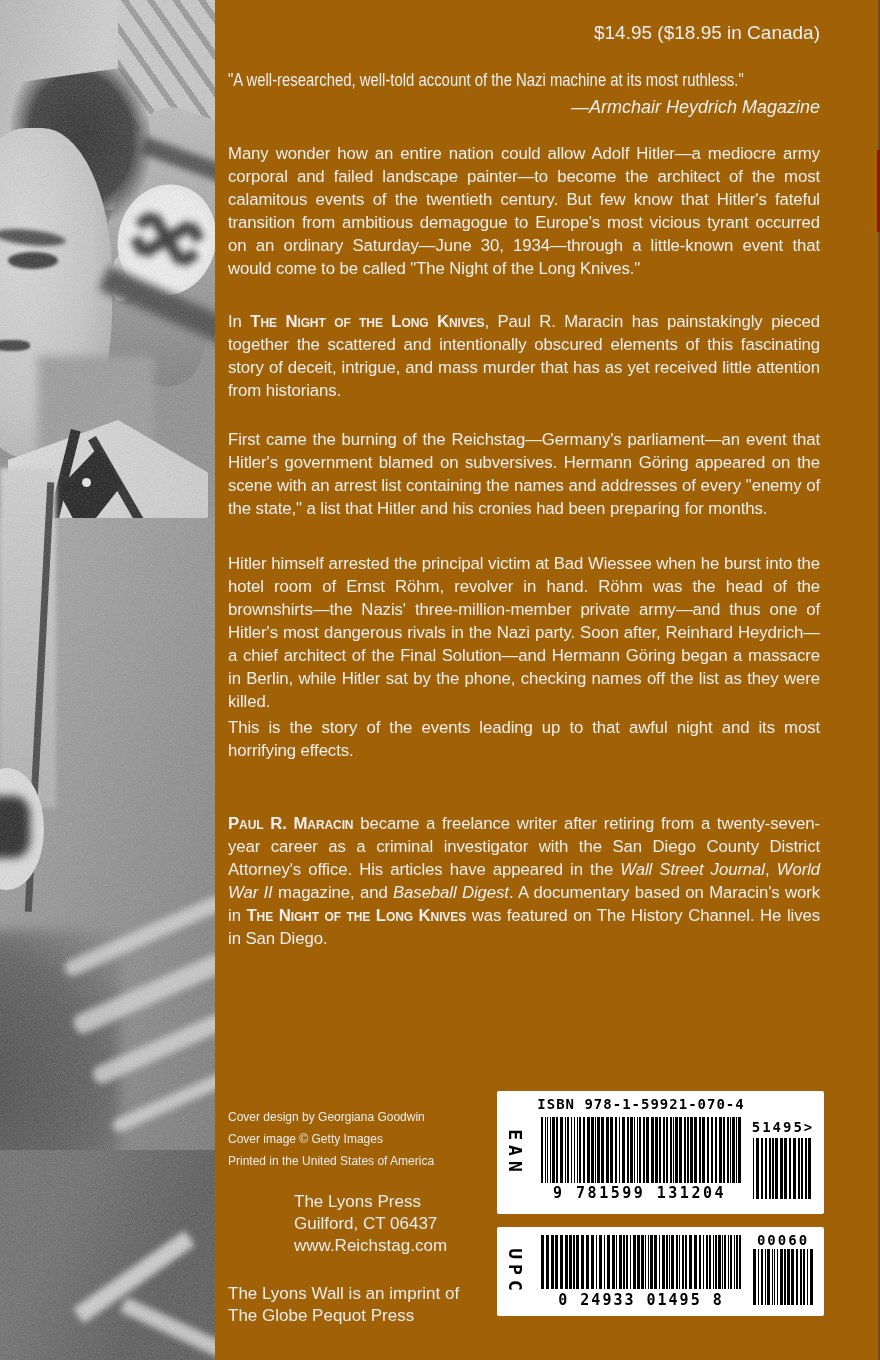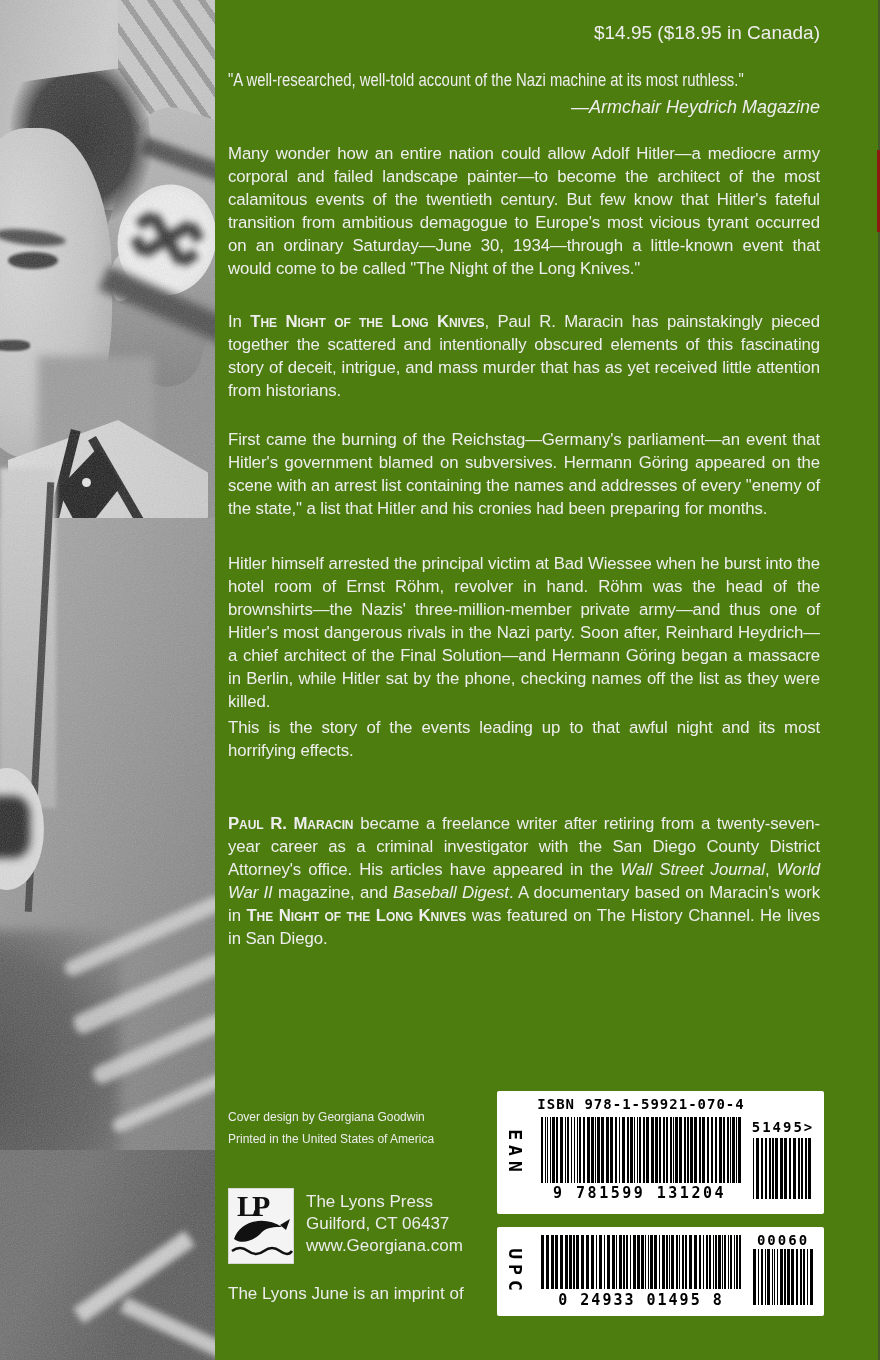--- a/index.html
+++ b/index.html
@@ -1,16 +1,16 @@
 <!DOCTYPE html>
 <html><head>
 <meta charset="utf-8">
 <style>
   html,body{margin:0;padding:0;background:#000;}
-  .cover{position:relative;width:880px;height:1360px;background:#4d7c0f;overflow:hidden;
+  .cover{position:relative;width:880px;height:1360px;background:#a16207;overflow:hidden;
          font-family:"Liberation Sans",sans-serif;}
 
   
   .photo{position:absolute;left:0;top:0;width:215px;height:1360px;overflow:hidden;background:#8f8f8f;}
   .photo div{position:absolute;}
   .p-top{left:0;top:0;width:215px;height:210px;background:linear-gradient(100deg,#b7b7b7 0%,#d0d0d0 45%,#bcbcbc 100%);}
   .p-struct{left:118px;top:0;width:97px;height:205px;background:repeating-linear-gradient(55deg,#c9c9c9 0 15px,#8a8a8a 15px 21px);opacity:.75;}
   .p-hair{left:14px;top:74px;width:138px;height:150px;background:radial-gradient(ellipse at 50% 42%,#2c2c2c 0%,#3a3a3a 52%,rgba(58,58,58,0) 74%);transform:rotate(-8deg);}
   .p-face{left:-44px;top:128px;width:156px;height:330px;background:radial-gradient(ellipse at 42% 34%,#dadada 0%,#c6c6c6 55%,#9d9d9d 100%);border-radius:45%;}
   .p-brow{left:-6px;top:230px;width:72px;height:15px;background:#4a4a4a;border-radius:50%;transform:rotate(6deg);filter:blur(2px);}
@@ -57,21 +57,21 @@
   .para{font-size:16.8px;line-height:23px;text-align:justify;letter-spacing:-.1px;}
   .p1{top:142px;} .p2{top:310px;} .p3{top:428px;} .p4{top:552px;} .p5{top:716px;} .bio{top:812px;}
   .seg-sc{font-weight:700;font-variant:small-caps;}
   .seg-i{font-style:italic;}
 
   
   .credits{position:absolute;left:228px;top:1106px;color:#ececec;font-size:12px;line-height:22px;}
   .lp-logo{position:absolute;left:228px;top:1188px;width:66px;height:76px;background:#f4f4f4;border:1px solid #d8d8d8;box-sizing:border-box;}
   .lp-mono{position:absolute;left:8px;top:0px;font-family:"Liberation Serif",serif;font-size:30px;font-weight:bold;color:#111;letter-spacing:-5px;}
   .lp-fish{position:absolute;left:1px;top:24px;}
-  .pub-addr{position:absolute;left:306px;top:1191px;color:#ececec;font-size:17px;line-height:22px;}
+  .pub-addr{position:absolute;left:294px;top:1191px;color:#ececec;font-size:17px;line-height:22px;}
   .imprint{position:absolute;left:228px;top:1283px;color:#ececec;font-size:17px;line-height:22px;}
 
   
   .bpanel{position:absolute;background:#fff;border-radius:2px;color:#000;}
   .ean{left:497px;top:1091px;width:327px;height:123px;}
   .upc{left:497px;top:1227px;width:327px;height:89px;}
   .vlabel{position:absolute;left:18px;top:50%;transform:translate(-50%,-50%) rotate(90deg);
           font-family:"DejaVu Sans Mono",monospace;font-weight:bold;font-size:18px;letter-spacing:5px;white-space:nowrap;}
   .bnum{font-family:"DejaVu Sans Mono",monospace;font-weight:bold;position:absolute;}
   .isbn-line{left:38px;top:5px;width:212px;text-align:center;font-size:14px;letter-spacing:1px;}
@@ -146,38 +146,32 @@
     <p class="abs para p1"><span>Many wonder how an entire nation could allow Adolf Hitler—a mediocre army corporal and failed landscape painter—to become the architect of the most calamitous events of the twentieth century. But few know that Hitler's fateful transition from ambitious demagogue to Europe's most vicious tyrant occurred on an ordinary Saturday—June 30, 1934—through a little-known event that would come to be called "The Night of the Long Knives."</span></p>
     <p class="abs para p2"><span>In </span><span class="seg-sc">The Night of the Long Knives</span><span>, Paul R. Maracin has painstakingly pieced together the scattered and intentionally obscured elements of this fascinating story of deceit, intrigue, and mass murder that has as yet received little attention from historians.</span></p>
     <p class="abs para p3"><span>First came the burning of the Reichstag—Germany's parliament—an event that Hitler's government blamed on subversives. Hermann Göring appeared on the scene with an arrest list containing the names and addresses of every "enemy of the state," a list that Hitler and his cronies had been preparing for months.</span></p>
     <p class="abs para p4"><span>Hitler himself arrested the principal victim at Bad Wiessee when he burst into the hotel room of Ernst Röhm, revolver in hand. Röhm was the head of the brownshirts—the Nazis' three-million-member private army—and thus one of Hitler's most dangerous rivals in the Nazi party. Soon after, Reinhard Heydrich—a chief architect of the Final Solution—and Hermann Göring began a massacre in Berlin, while Hitler sat by the phone, checking names off the list as they were killed.</span></p>
     <p class="abs para p5"><span>This is the story of the events leading up to that awful night and its most horrifying effects.</span></p>
     <p class="abs para bio"><span class="seg-sc">Paul R. Maracin</span><span> became a freelance writer after retiring from a twenty-seven-year career as a criminal investigator with the San Diego County District Attorney's office. His articles have appeared in the </span><span class="seg-i">Wall Street Journal</span><span>, </span><span class="seg-i">World War II</span><span> magazine, and </span><span class="seg-i">Baseball Digest</span><span>. A documentary based on Maracin's work in </span><span class="seg-sc">The Night of the Long Knives</span><span> was featured on The History Channel. He lives in San Diego.</span></p>
   </div>
 
   <div class="credits">
     <div>Cover design by Georgiana Goodwin</div>
+    <div>Cover image © Getty Images</div>
     <div>Printed in the United States of America</div>
   </div>
 
-  <div class="lp-logo">
-    <span class="lp-mono">LP</span>
-    <svg class="lp-fish" width="64" height="50" viewBox="0 0 64 50">
-      <path d="M4 26 C10 8 34 2 52 14 C44 14 38 14 32 19 C24 28 12 32 4 26 Z" fill="#111"></path>
-      <path d="M50 12 L60 6 L56 17 Z" fill="#111"></path>
-      <path d="M2 38 Q10 32 18 38 T34 38 T50 38 T62 38" stroke="#111" stroke-width="2.5" fill="none"></path>
-    </svg>
-  </div>
   <div class="pub-addr">
     <div>The Lyons Press</div>
     <div>Guilford, CT 06437</div>
-    <div>www.Georgiana.com</div>
+    <div>www.Reichstag.com</div>
   </div>
   <div class="imprint">
-    <div>The Lyons June is an imprint of</div>
+    <div>The Lyons Wall is an imprint of</div>
+    <div>The Globe Pequot Press</div>
   </div>
 
   <div class="bpanel ean">
     <span class="vlabel">EAN</span>
     <div class="bnum isbn-line">ISBN 978-1-59921-070-4</div>
     <div class="bars ean-main-bars"><i style="width: 2px; margin-right: 2px;"></i><i style="width: 1px; margin-right: 1px;"></i><i style="width: 1px; margin-right: 2px;"></i><i style="width: 1px; margin-right: 1px;"></i><i style="width: 3px; margin-right: 1px;"></i><i style="width: 2px; margin-right: 2px;"></i><i style="width: 3px; margin-right: 2px;"></i><i style="width: 1px; margin-right: 1px;"></i><i style="width: 2px; margin-right: 2px;"></i><i style="width: 1px; margin-right: 2px;"></i><i style="width: 1px; margin-right: 2px;"></i><i style="width: 1px; margin-right: 1px;"></i><i style="width: 2px; margin-right: 2px;"></i><i style="width: 2px; margin-right: 2px;"></i><i style="width: 3px; margin-right: 1px;"></i><i style="width: 3px; margin-right: 1px;"></i><i style="width: 1px; margin-right: 1px;"></i><i style="width: 3px; margin-right: 1px;"></i><i style="width: 3px; margin-right: 2px;"></i><i style="width: 3px; margin-right: 1px;"></i><i style="width: 3px; margin-right: 2px;"></i><i style="width: 2px; margin-right: 2px;"></i><i style="width: 1px; margin-right: 2px;"></i><i style="width: 3px; margin-right: 2px;"></i><i style="width: 2px; margin-right: 1px;"></i><i style="width: 3px; margin-right: 1px;"></i><i style="width: 1px; margin-right: 2px;"></i><i style="width: 1px; margin-right: 1px;"></i><i style="width: 2px; margin-right: 2px;"></i><i style="width: 2px; margin-right: 1px;"></i><i style="width: 3px; margin-right: 2px;"></i><i style="width: 3px; margin-right: 1px;"></i><i style="width: 3px; margin-right: 1px;"></i><i style="width: 2px; margin-right: 2px;"></i><i style="width: 2px; margin-right: 1px;"></i><i style="width: 2px; margin-right: 2px;"></i><i style="width: 2px; margin-right: 1px;"></i><i style="width: 1px; margin-right: 1px;"></i><i style="width: 3px; margin-right: 1px;"></i><i style="width: 3px; margin-right: 2px;"></i><i style="width: 2px; margin-right: 1px;"></i><i style="width: 2px; margin-right: 1px;"></i><i style="width: 3px; margin-right: 1px;"></i><i style="width: 3px; margin-right: 2px;"></i><i style="width: 2px; margin-right: 1px;"></i><i style="width: 3px; margin-right: 2px;"></i><i style="width: 2px; margin-right: 2px;"></i><i style="width: 2px; margin-right: 2px;"></i><i style="width: 2px; margin-right: 2px;"></i><i style="width: 3px; margin-right: 1px;"></i><i style="width: 2px; margin-right: 2px;"></i><i style="width: 2px; margin-right: 1px;"></i><i style="width: 1px; margin-right: 1px;"></i><i style="width: 3px; margin-right: 1px;"></i><i style="width: 1px; margin-right: 1px;"></i><i style="width: 3px; margin-right: 2px;"></i></div>
     <div class="bnum ean-digits">9 781599 131204</div>
     <div class="bnum ean-addon-digits">51495&gt;</div>
     <div class="bars ean-addon-bars"><i style="width: 1px; margin-right: 2px;"></i><i style="width: 3px; margin-right: 2px;"></i><i style="width: 2px; margin-right: 2px;"></i><i style="width: 2px; margin-right: 2px;"></i><i style="width: 2px; margin-right: 1px;"></i><i style="width: 2px; margin-right: 1px;"></i><i style="width: 3px; margin-right: 2px;"></i><i style="width: 3px; margin-right: 1px;"></i><i style="width: 3px; margin-right: 2px;"></i><i style="width: 2px; margin-right: 2px;"></i><i style="width: 3px; margin-right: 2px;"></i><i style="width: 2px; margin-right: 1px;"></i><i style="width: 2px; margin-right: 2px;"></i><i style="width: 2px; margin-right: 1px;"></i><i style="width: 3px; margin-right: 2px;"></i></div>
   </div>

